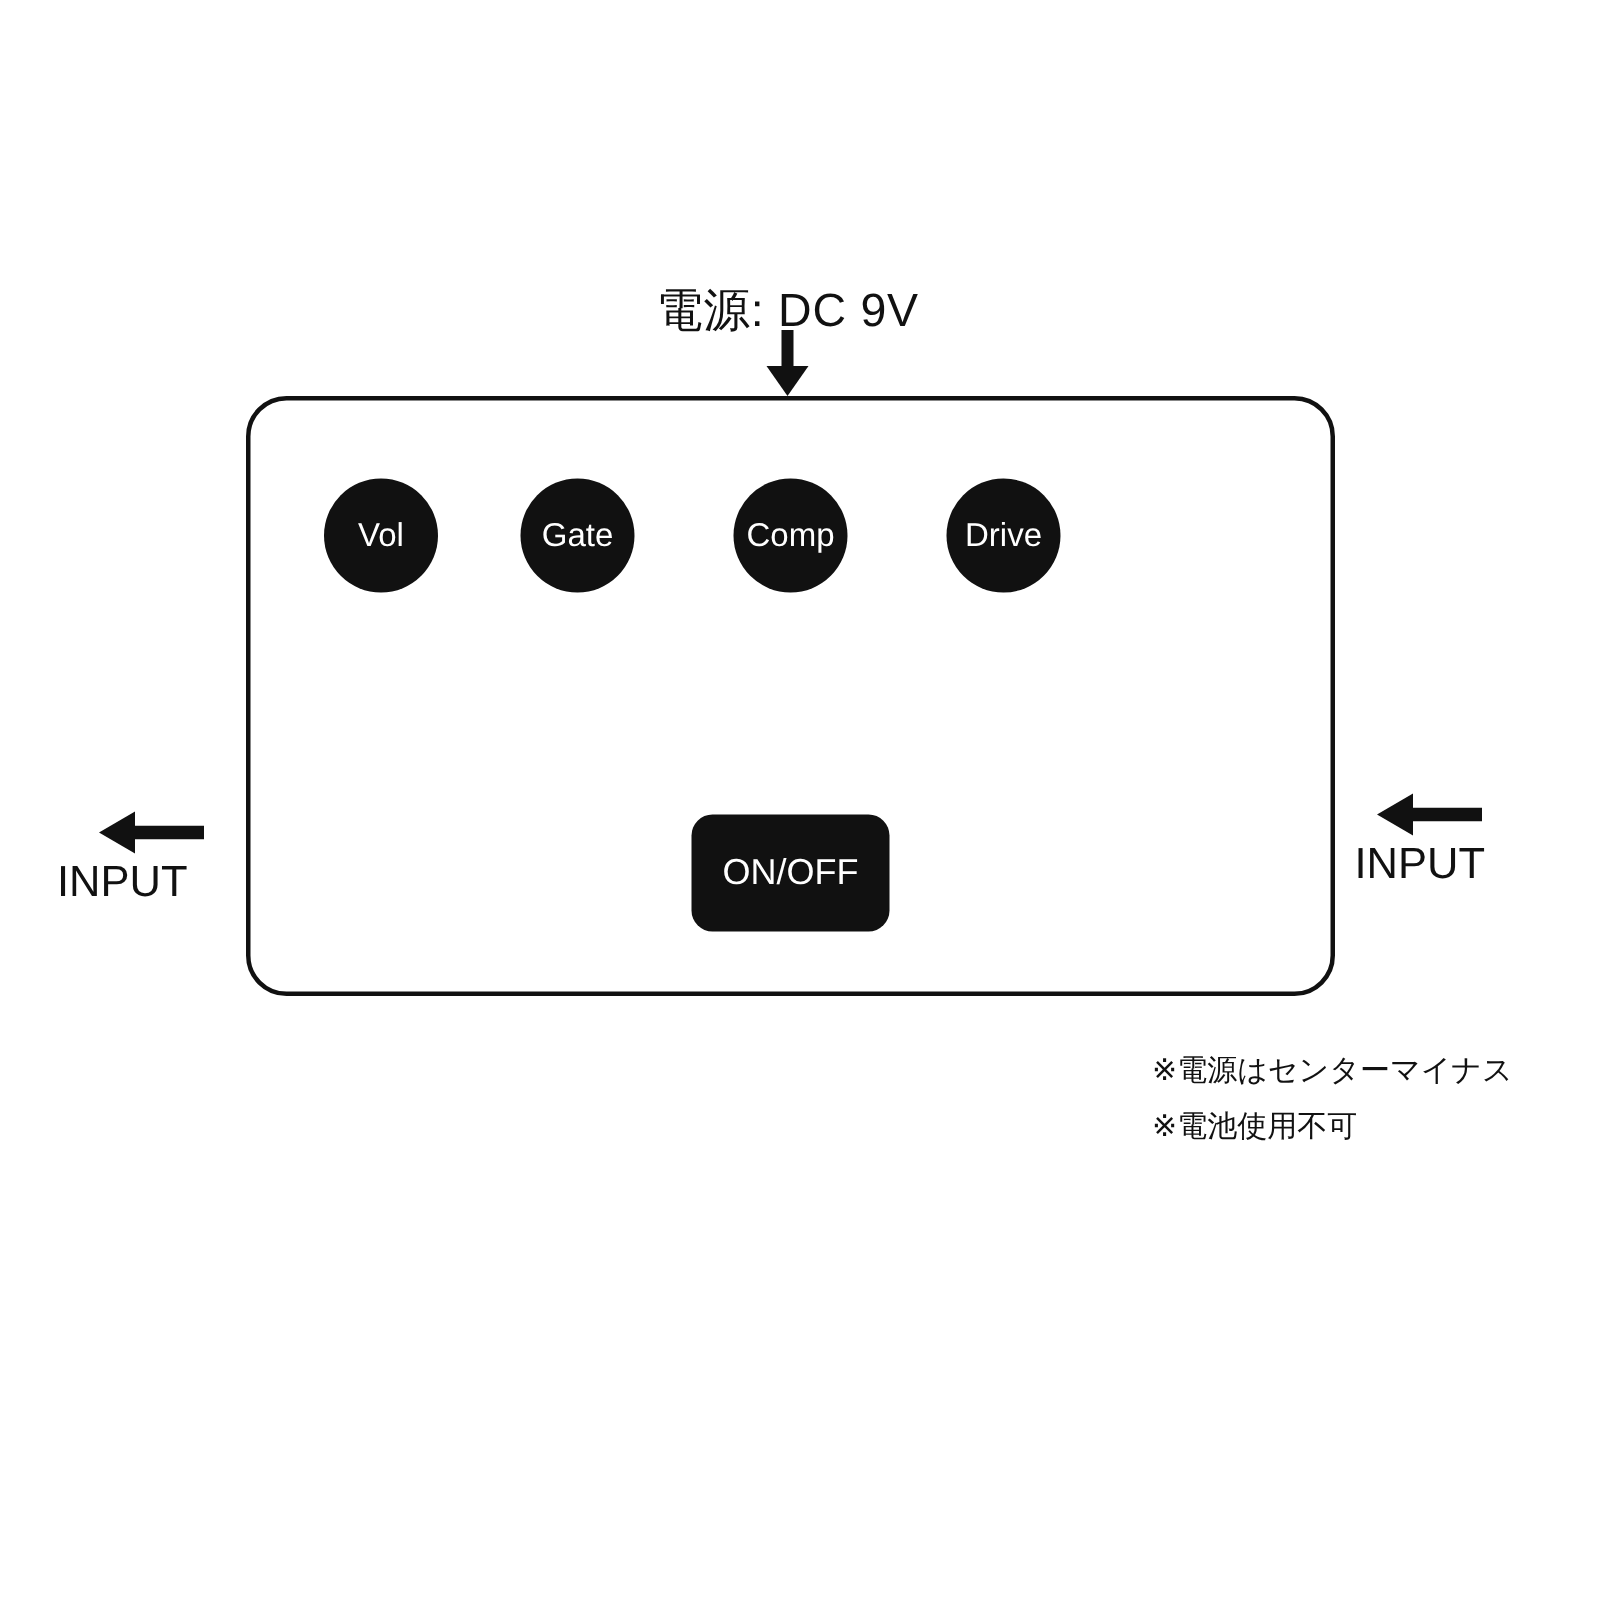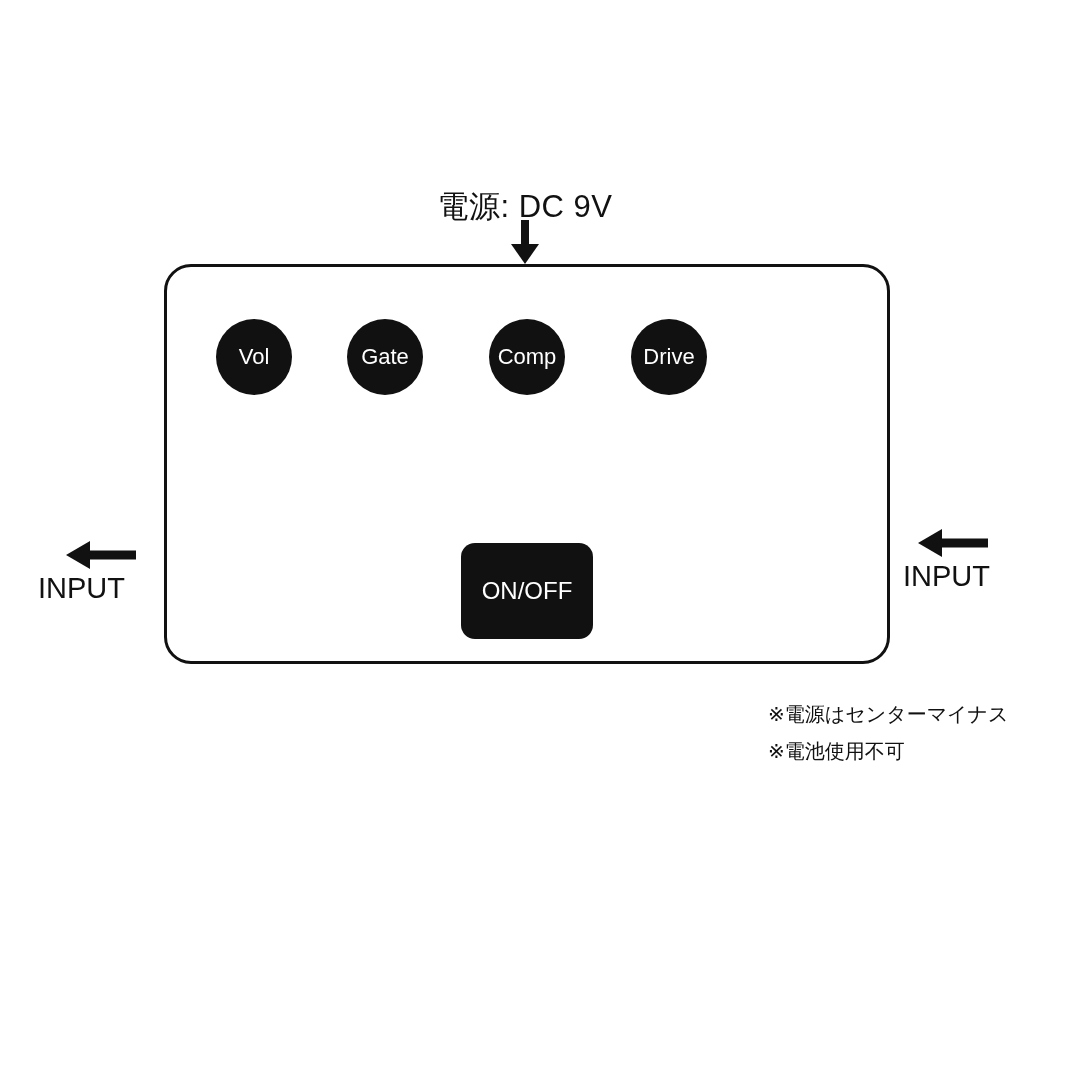--- a/index.html
+++ b/index.html
@@ -55,21 +55,21 @@
   .knob-vol   { left: 49px; }
   .knob-gate  { left: 180px; }
   .knob-comp  { left: 322px; }
   .knob-drive { left: 464px; }
   .knob-stab  { left: 603px; }
   .onoff-switch {
     position: absolute;
     left: 294px;
     top: 276px;
     width: 132px;
-    height: 96px;
+    height: 78px;
     background: #111111;
     border-radius: 14px;
     color: #ffffff;
     display: flex;
     align-items: center;
     justify-content: center;
     font-size: 24px;
   }
   .arrow-left {
     position: absolute;

